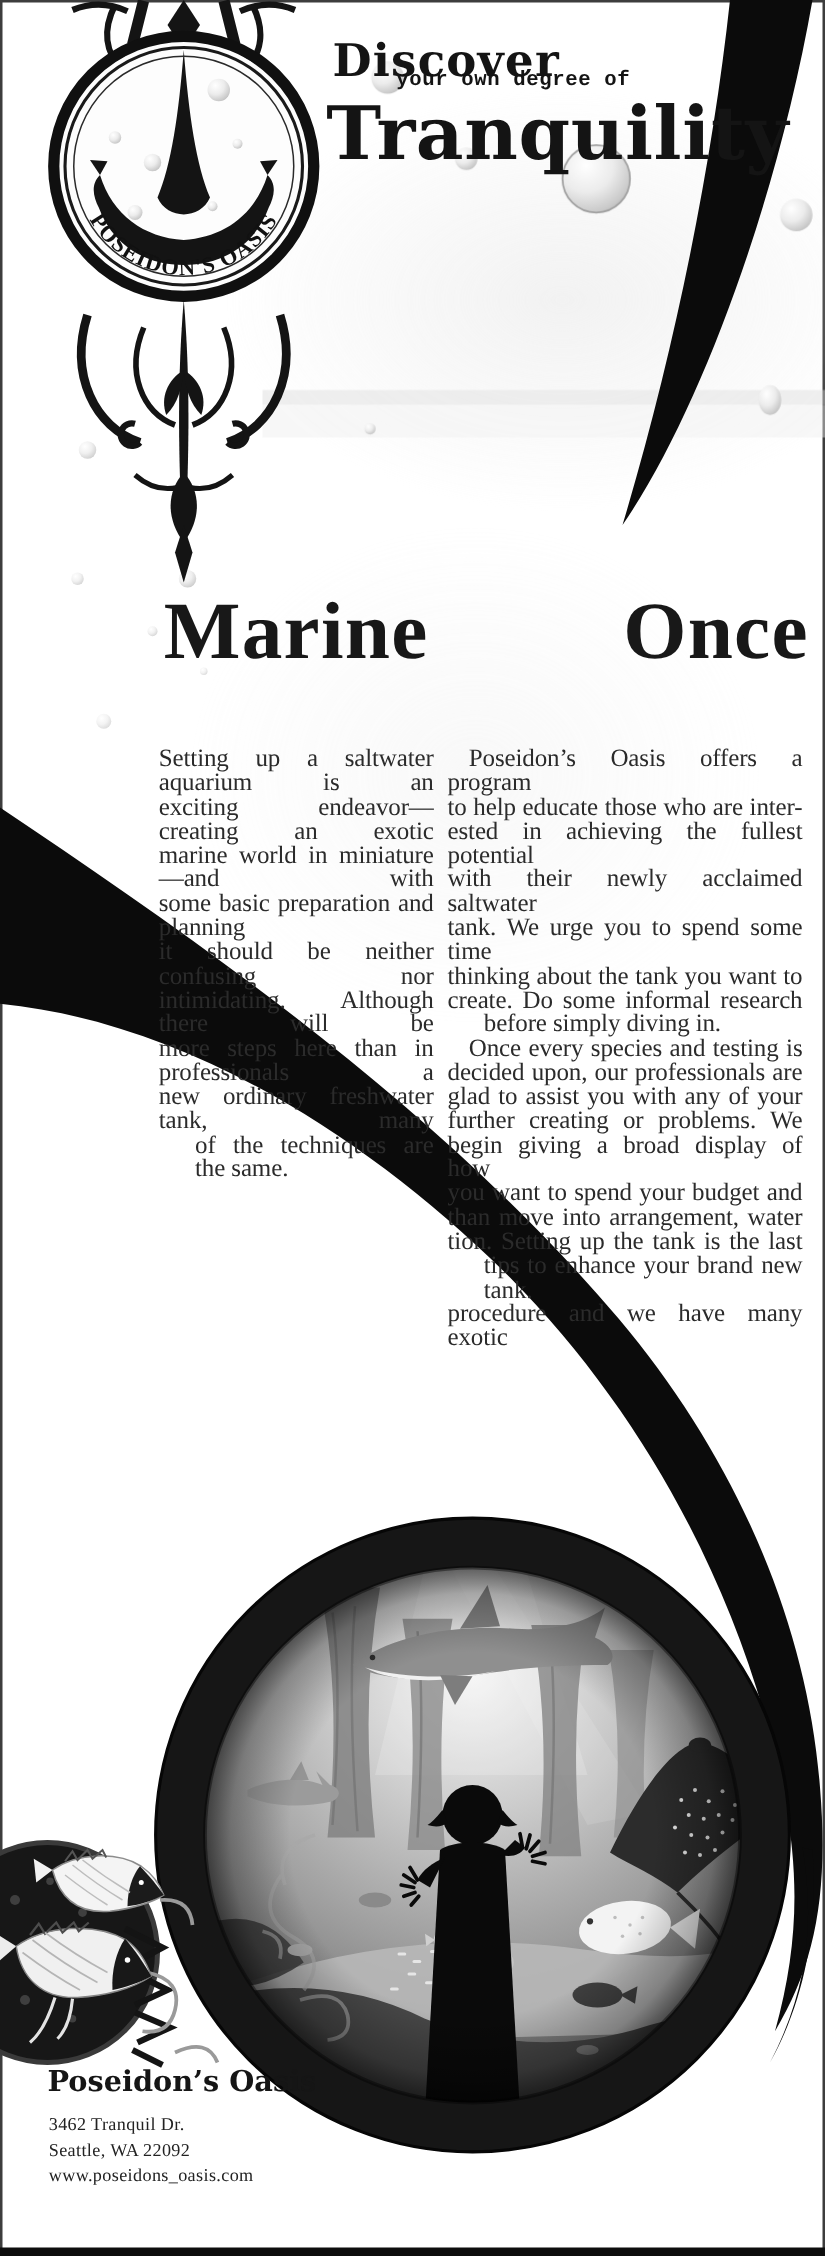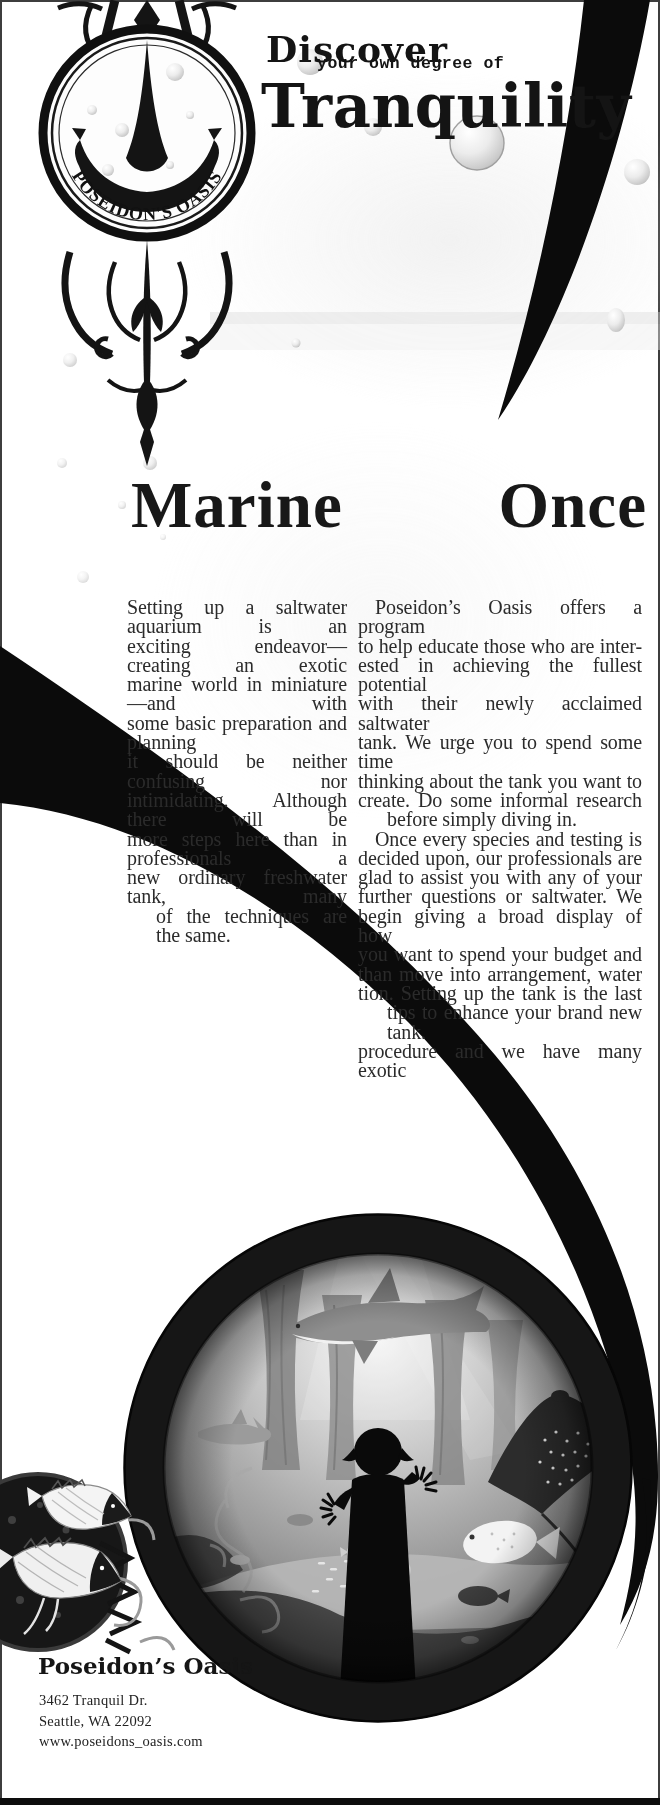--- a/index.html
+++ b/index.html
@@ -378,21 +378,21 @@
         <div class="jline">with their newly acclaimed saltwater</div>
         <div class="jline">tank. We urge you to spend some time</div>
         <div class="jline">thinking about the tank you want to</div>
         <div class="jline">create. Do some informal research</div>
         <div class="jline last">before simply diving in.</div>
       </div>
     <div>
         <div class="jline indent">Once every species and testing is</div>
         <div class="jline">decided upon, our professionals are</div>
         <div class="jline">glad to assist you with any of your</div>
-        <div class="jline">further questions or saltwater. We</div>
+        <div class="jline">further creating or problems. We</div>
         <div class="jline">begin giving a broad display of how</div>
         <div class="jline">you want to spend your budget and</div>
         <div class="jline">than move into arrangement, water</div>
         <div class="jline">tion. Setting up the tank is the last</div>
         <div class="jline last">tips to enhance your brand new tank.</div>
         <div class="jline">procedure and we have many exotic</div>
       </div>
   </div>
 
   <div class="txt footer-name">Poseidon’s Oasis</div>

